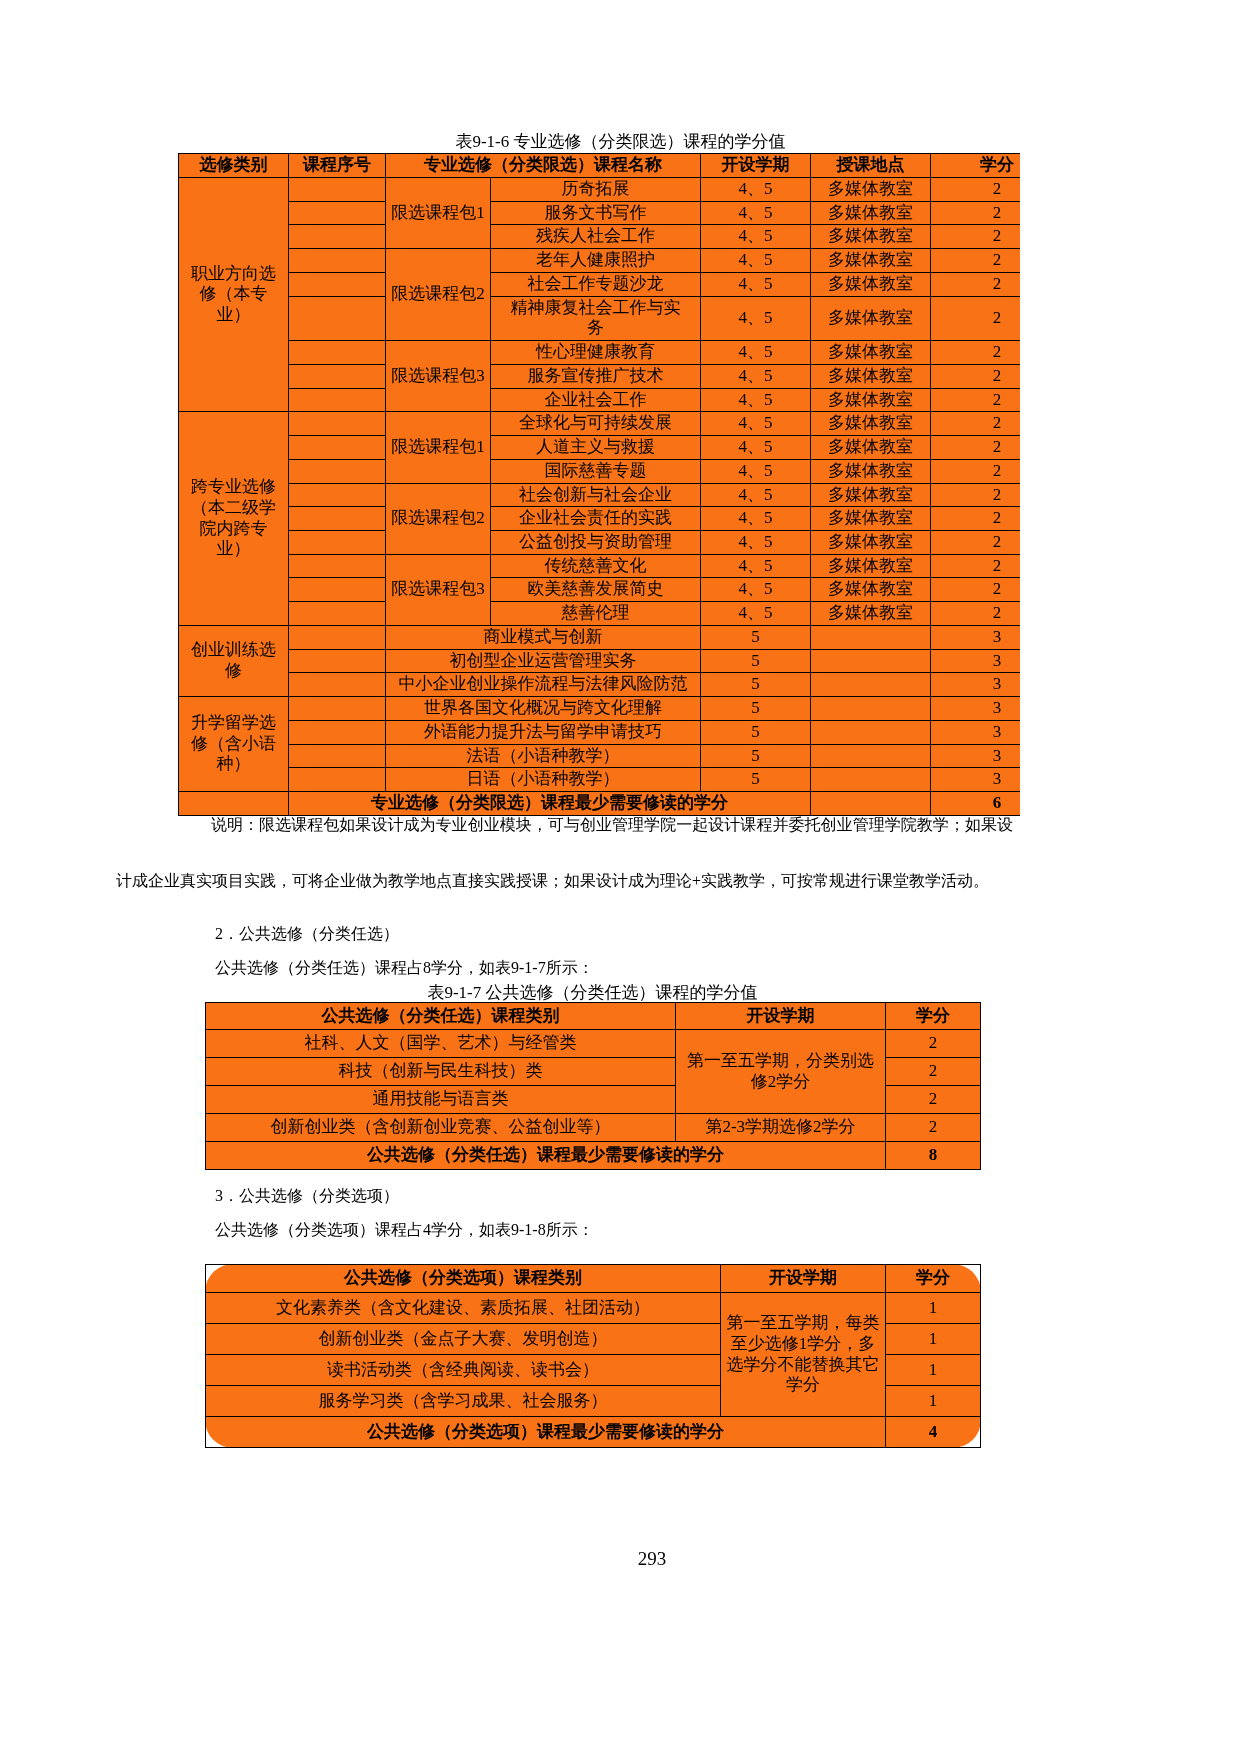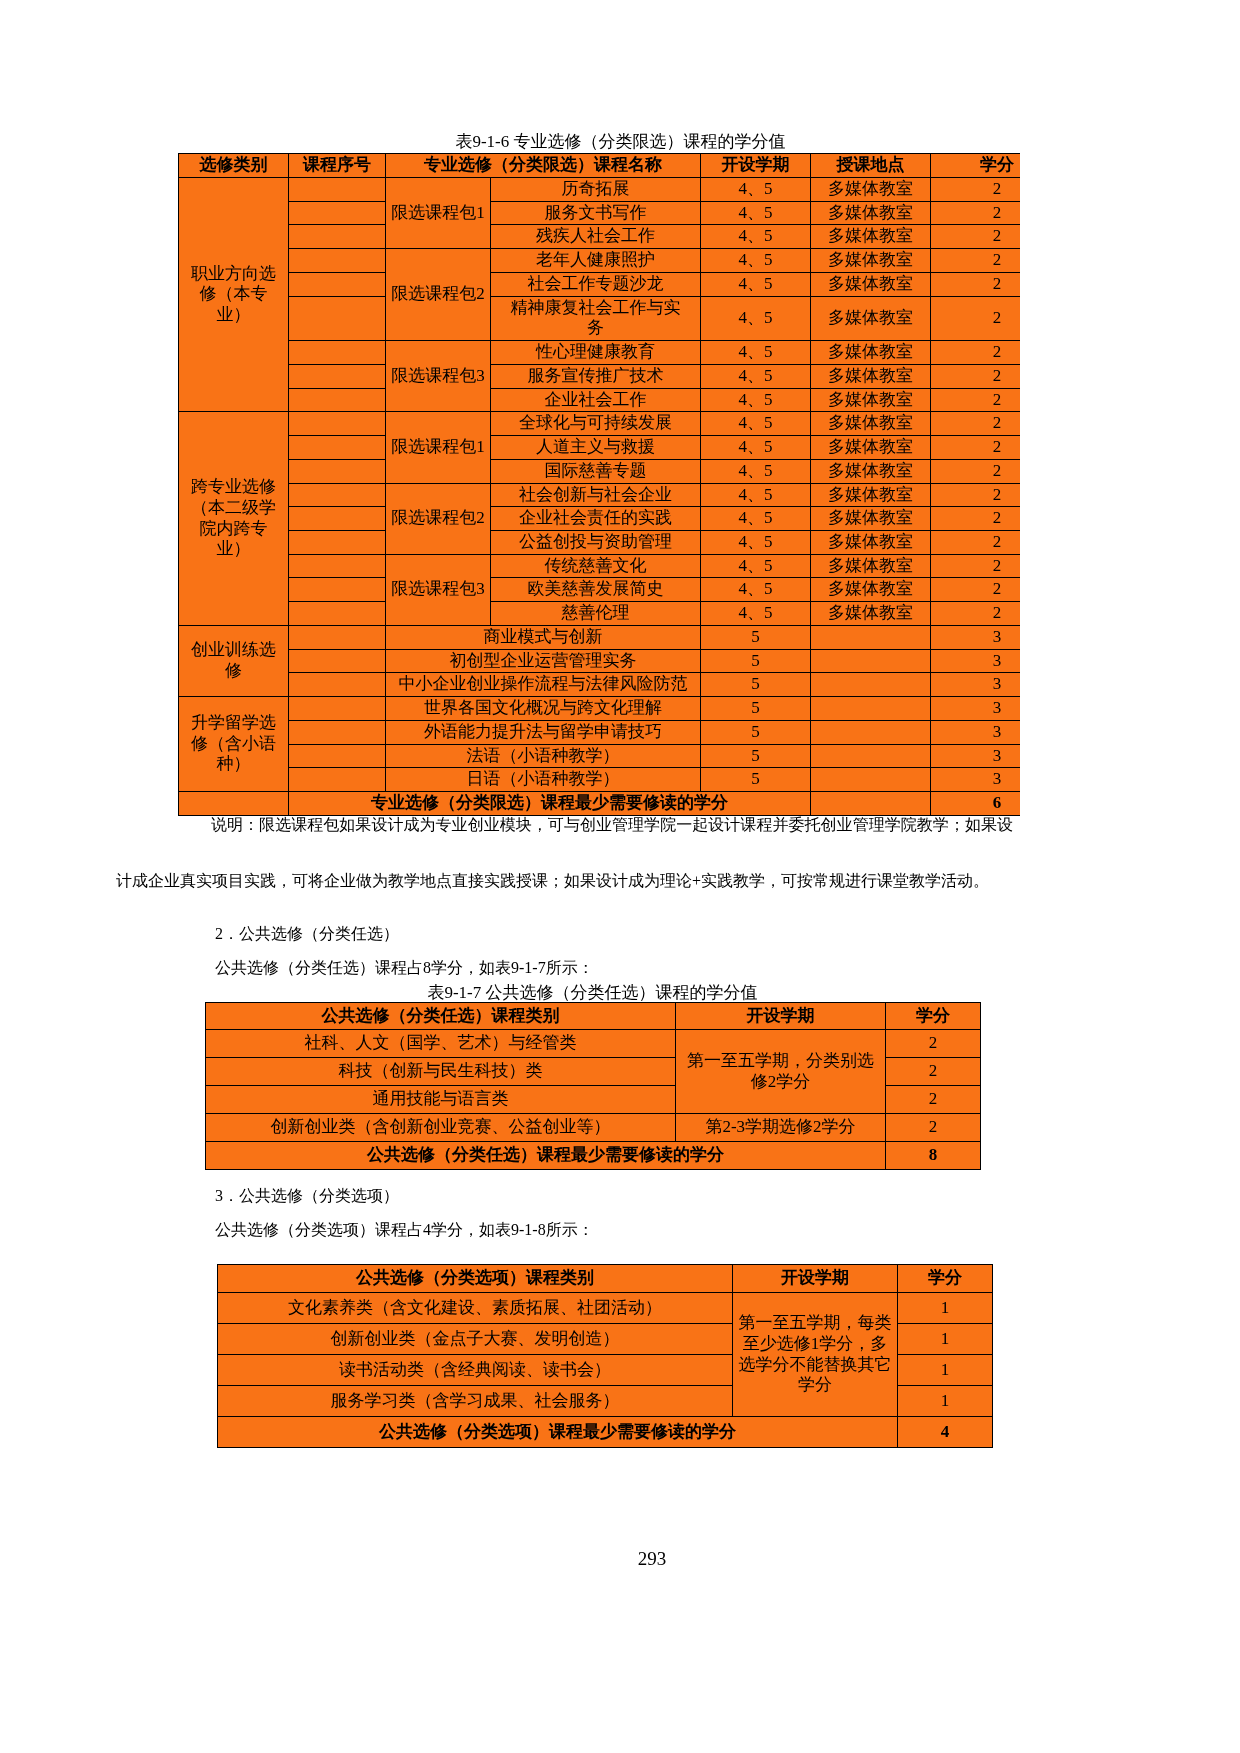--- a/index.html
+++ b/index.html
@@ -16,21 +16,21 @@
   #table1 tbody tr{height:23px;}
   #table1 tbody tr.tall{height:41px;}
   #table1 tbody tr.foot{height:24px;}
   #table1 td.name{padding:1px 12px;}
   #table1 td.cat{padding:1px 5px;}
 
   #table2{left:205px;top:1002px;width:775px;}
   #table2 thead tr{height:27px;}
   #table2 tbody tr{height:28px;}
 
-  #table3{left:217px;top:1264px;width:775px;}
+  #table3{left:205px;top:1264px;width:775px;border-radius:28px;}
   #table3 thead tr{height:28px;}
   #table3 tbody tr{height:31px;}
 
   .caption{position:absolute;font-size:17px;text-align:center;}
   #caption1{left:178px;top:130px;width:885px;}
   #caption2{left:205px;top:981px;width:775px;}
   #caption3{left:205px;top:1243px;width:775px;}
 
   #note{position:absolute;left:116px;top:797px;width:897px;font-size:16px;line-height:56px;
         text-align:justify;text-indent:95px;}

